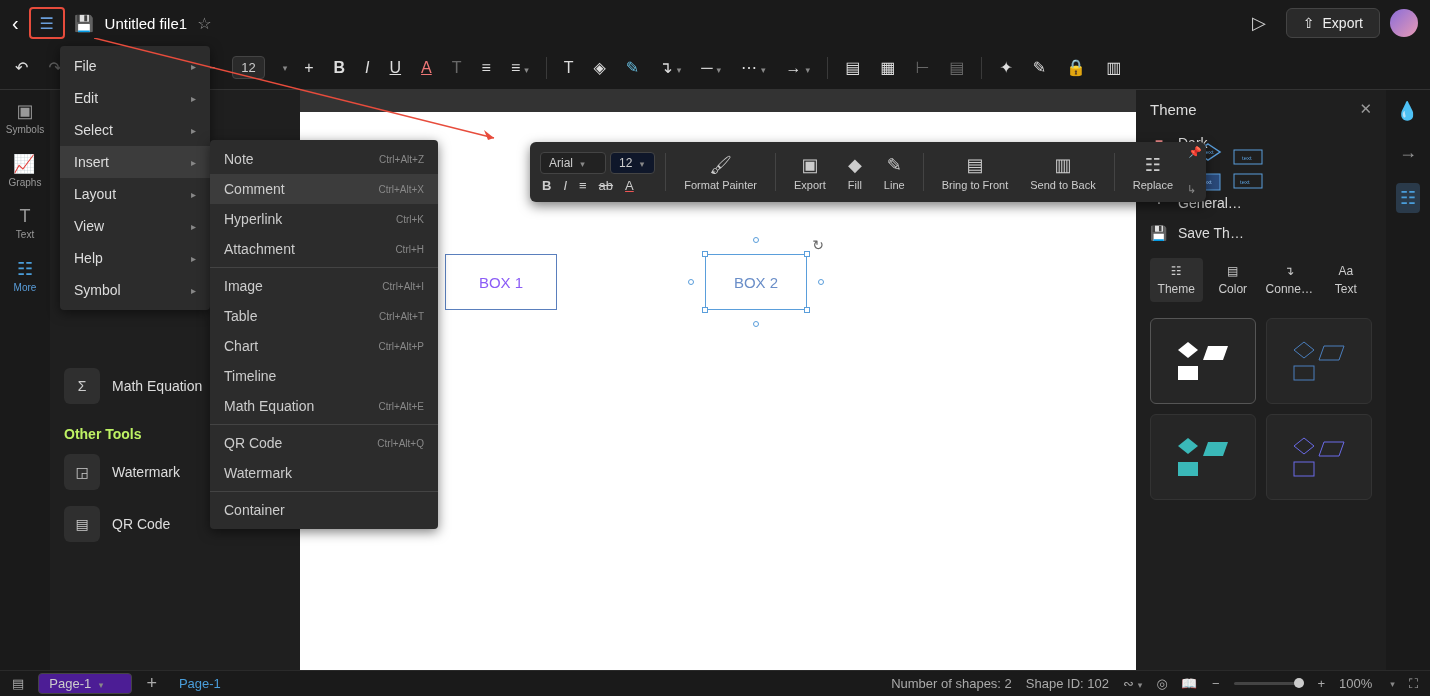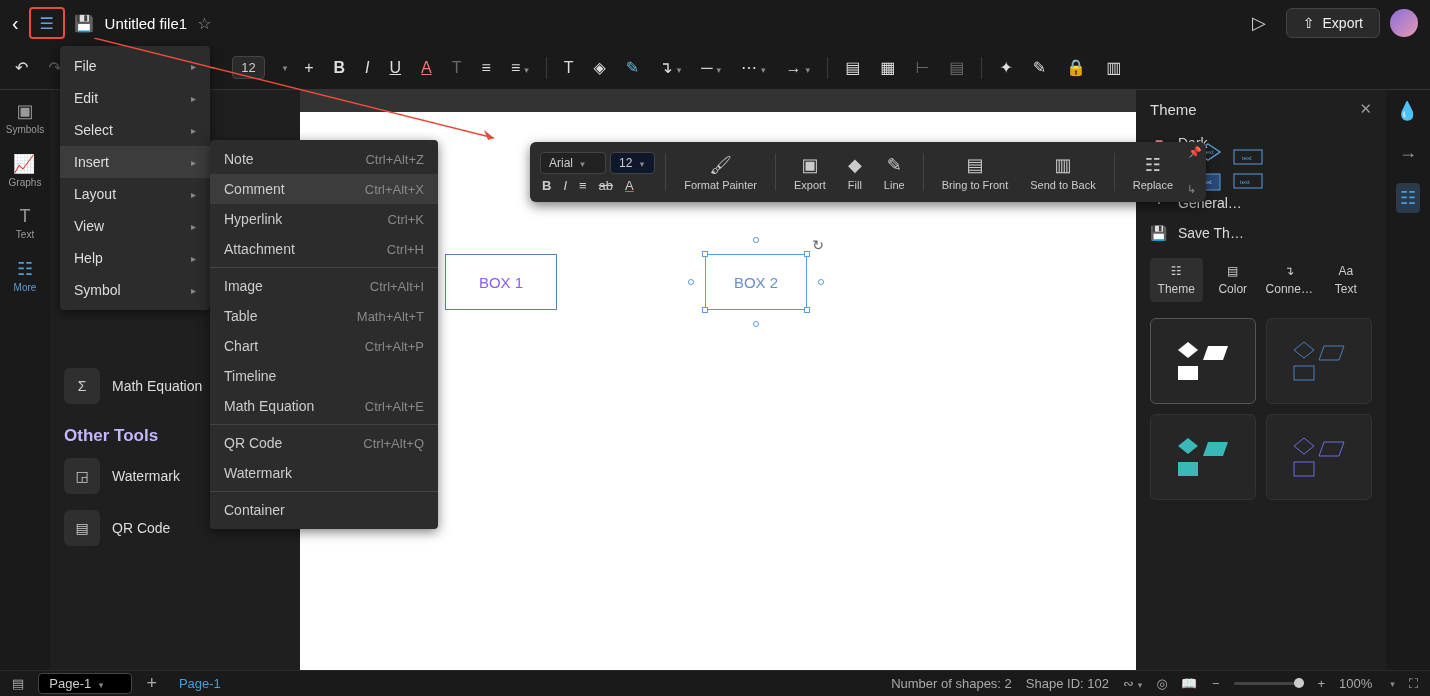--- a/index.html
+++ b/index.html
@@ -28,21 +28,21 @@
 
 .main-row { display: flex; height: 580px; }
 .left-rail { width: 50px; background: #1a1a1a; display: flex; flex-direction: column; align-items: center; padding-top: 10px; gap: 18px; }
 .rail-item { display: flex; flex-direction: column; align-items: center; gap: 2px; color: #999; font-size: 10px; cursor: pointer; }
 .rail-item.active { color: #5a9edb; }
 .rail-ico { font-size: 18px; }
 
 .left-panel { width: 250px; background: #1f1f1f; padding: 10px; overflow: hidden; }
 .tool-row { display: flex; align-items: center; gap: 12px; padding: 8px 4px; color: #ddd; font-size: 14px; cursor: pointer; }
 .tool-square { width: 36px; height: 36px; background: #2f2f2f; border-radius: 6px; display: flex; align-items: center; justify-content: center; color: #ccc; }
-.section-head { font-size: 17px; color: #c4b5fd; font-weight: 600; padding: 14px 4px 4px; }
+.section-head { font-size: 14px; color: #bef264; font-weight: 600; padding: 14px 4px 4px; }
 
 .canvas-area { flex: 1; background: #333; position: relative; overflow: hidden; }
 .canvas { position: absolute; left: 0; top: 22px; right: 0; bottom: 0; background: #fff; }
 .box1 { position: absolute; left: 145px; top: 142px; width: 112px; height: 56px; border: 1.5px solid #5a7fbd; display: flex; align-items: center; justify-content: center; color: #8b5cf6; font-size: 15px; background: #fff; }
 .box2 { position: absolute; left: 405px; top: 142px; width: 102px; height: 56px; border: 1.5px solid #5a9edb; display: flex; align-items: center; justify-content: center; color: #6a8ec8; font-size: 15px; background: #fff; }
 .sel-handle { position: absolute; width: 6px; height: 6px; border: 1px solid #5a9edb; background: #fff; }
 .sel-handle.tl { left: -4px; top: -4px; } .sel-handle.tr { right: -4px; top: -4px; }
 .sel-handle.bl { left: -4px; bottom: -4px; } .sel-handle.br { right: -4px; bottom: -4px; }
 .conn-dot { position: absolute; width: 6px; height: 6px; border-radius: 50%; border: 1px solid #5a9edb; background: #fff; }
 .rotate-handle { position: absolute; right: -18px; top: -18px; font-size: 14px; color: #666; }
@@ -50,21 +50,21 @@
 
 .main-menu { position: absolute; left: 60px; top: 46px; width: 150px; background: #2c2c2c; border-radius: 4px; box-shadow: 0 3px 12px rgba(0,0,0,.5); z-index: 20; padding: 4px 0; }
 .main-menu-item { padding: 8px 14px; color: #ddd; font-size: 14px; cursor: pointer; display: flex; align-items: center; justify-content: space-between; }
 .main-menu-item.hl { background: #3c3c3c; }
 .menu-arrow { font-size: 10px; color: #888; }
 
 
 .submenu { position: absolute; left: 210px; top: 140px; width: 228px; background: #2c2c2c; border-radius: 4px; box-shadow: 0 3px 12px rgba(0,0,0,.5); z-index: 21; padding: 4px 0; }
 .submenu-item { padding: 7px 14px; color: #ccc; font-size: 14px; cursor: pointer; display: flex; justify-content: space-between; align-items: center; }
 .submenu-item.hl { background: #3c3c3c; }
-.submenu-sc { color: #888; font-size: 13px; }
+.submenu-sc { color: #888; font-size: 10px; }
 .submenu-sep { height: 1px; background: #444; margin: 3px 0; }
 
 
 .ctx-toolbar { position: absolute; left: 530px; top: 142px; background: #2c2c2c; border-radius: 6px; box-shadow: 0 4px 12px rgba(0,0,0,.5); display: flex; align-items: center; padding: 0 10px; height: 60px; gap: 6px; z-index: 15; }
 .ctx-font { background: #222; border: 1px solid #444; border-radius: 4px; padding: 3px 20px 3px 8px; color: #ccc; font-size: 12px; min-width: 66px; }
 .ctx-size { background: #0f172a; border: 1px solid #444; border-radius: 4px; padding: 3px 10px 3px 8px; color: #ccc; font-size: 12px; min-width: 28px; }
 .ctx-btn { display: flex; flex-direction: column; align-items: center; gap: 3px; padding: 4px 8px; color: #ccc; font-size: 11px; cursor: pointer; }
 .ctx-ico { font-size: 18px; }
 .ctx-sep { width: 1px; height: 38px; background: #444; margin: 0 4px; }
 .pin-ico { position: absolute; right: 4px; top: 4px; font-size: 11px; color: #777; }
@@ -83,21 +83,21 @@
 .theme-card { height: 86px; background: #262626; border-radius: 6px; border: 1px solid #333; display: flex; align-items: center; justify-content: center; cursor: pointer; }
 .theme-card.sel { border: 1px solid #555; }
 
 
 .right-rail { width: 44px; background: #1a1a1a; display: flex; flex-direction: column; align-items: center; padding-top: 10px; gap: 20px; }
 .right-rail .ric { color: #999; font-size: 18px; cursor: pointer; }
 .right-rail .ric.active { color: #4a9edb; background: #2a3a4a; padding: 4px; border-radius: 4px; }
 
 
 .bottom-bar { height: 26px; background: #1a1a1a; display: flex; align-items: center; padding: 0 12px; gap: 14px; font-size: 13px; color: #aaa; border-top: 1px solid #2a2a2a; }
-.page-sel { background: #000000; border: 1px solid #444; border-radius: 4px; padding: 2px 28px 2px 10px; font-size: 13px; color: #ccc; }
+.page-sel { background: #4c1d95; border: 1px solid #444; border-radius: 4px; padding: 2px 28px 2px 10px; font-size: 13px; color: #ccc; }
 .page-tab { color: #4a9edb; padding: 0 8px; cursor: pointer; }
 .bb-spacer { flex: 1; }
 .zoom-slider { width: 70px; height: 3px; background: #444; border-radius: 2px; position: relative; }
 .zoom-slider::after { content: ''; position: absolute; right: 0; top: -4px; width: 10px; height: 10px; background: #ccc; border-radius: 50%; }
 
 
 .red-arrow { position: absolute; left: 94px; top: 38px; width: 410px; height: 110px; z-index: 22; pointer-events: none; }
 </style>
 </head>
 <body>
@@ -363,21 +363,21 @@
       <span>Attachment</span>
       <span class="submenu-sc">Ctrl+H</span>
     </div>
     <div class="submenu-sep"></div>
     <div class="submenu-item">
       <span>Image</span>
       <span class="submenu-sc">Ctrl+Alt+I</span>
     </div>
     <div class="submenu-item">
       <span>Table</span>
-      <span class="submenu-sc">Math+Alt+T</span>
+      <span class="submenu-sc">Ctrl+Alt+T</span>
     </div>
     <div class="submenu-item">
       <span>Chart</span>
       <span class="submenu-sc">Ctrl+Alt+P</span>
     </div>
     <div class="submenu-item">
       <span>Timeline</span>
       <span class="submenu-sc"></span>
     </div>
     <div class="submenu-item">

